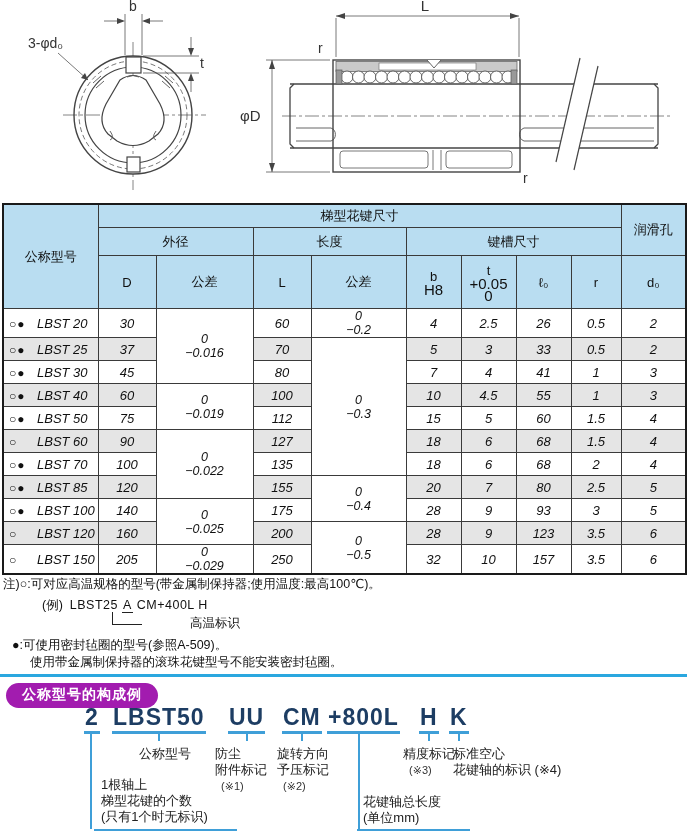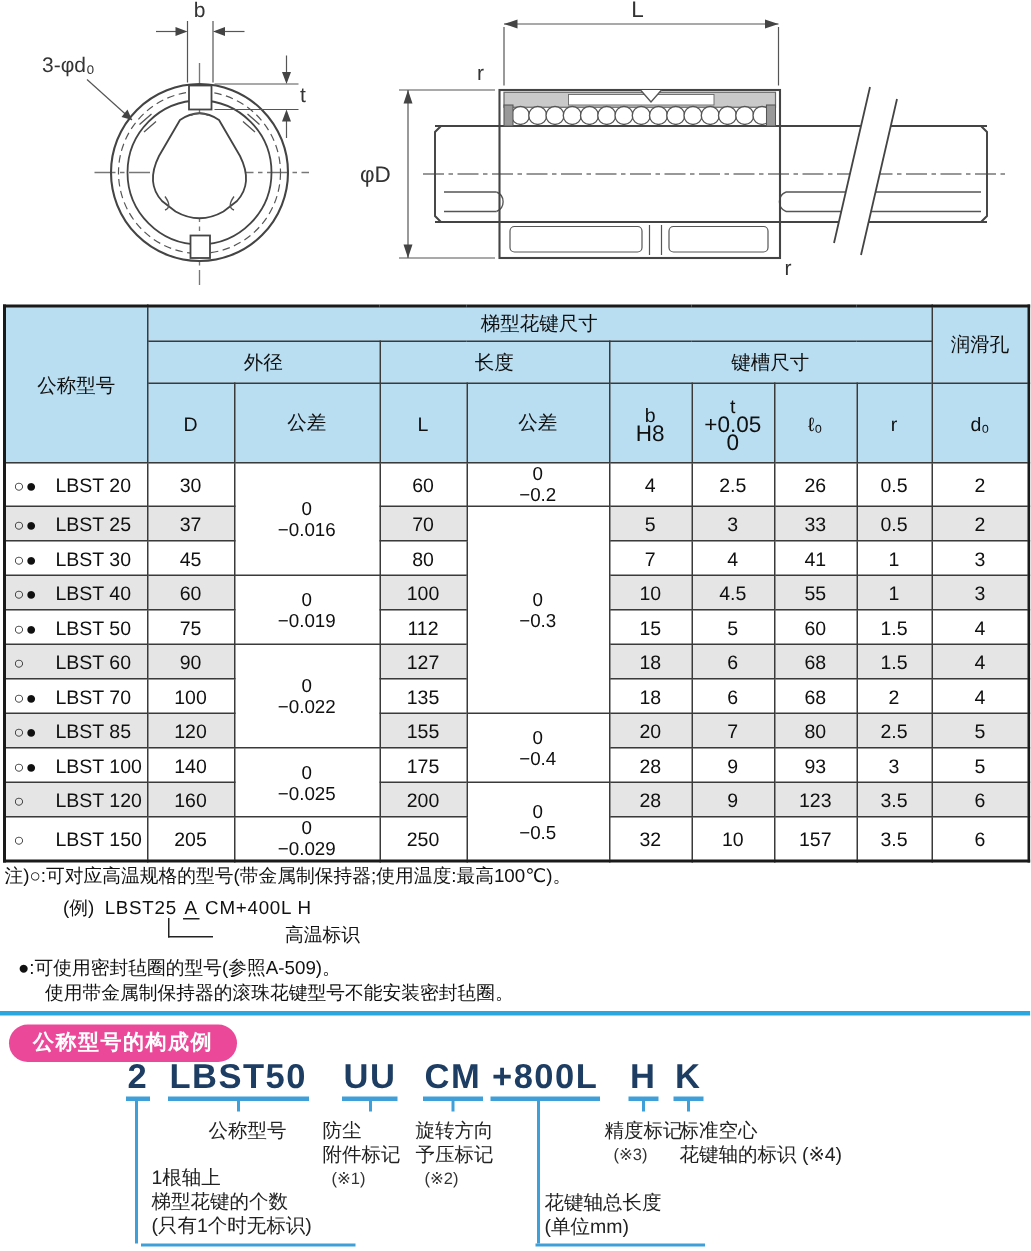--- a/index.html
+++ b/index.html
@@ -10,35 +10,35 @@
   .drawings text{font-family:"Liberation Sans","DejaVu Sans",sans-serif;fill:#333;}
   
   table.spec{position:absolute;left:2px;top:203px;width:683px;border-collapse:collapse;table-layout:fixed;}
   .spec th,.spec td{border:1px solid #3a3a3a;text-align:center;padding:0;font-size:13px;font-weight:normal;color:#101010;}
   .spec{border:2px solid #1a1a1a;}
   .spec thead th{background:#b9ddf1;}
   .spec tr.h1 th{height:22px;}
   .spec tr.h2 th{height:27px;margin-left:20px;}
   .spec tr.h3 th{height:52px;}
   .spec .sub{font-size:15px;line-height:12px;}
-  .spec tbody tr{height:23px;}
+  .spec tbody tr{height:23px;font-style:italic;}
   .spec tbody tr.alt td{background:#e5e5e5;}
   .spec td.c-tol{background:#fff !important;line-height:14px;font-size:12.5px;}
   .spec td.c-model{text-align:left;padding-left:5px;white-space:nowrap;}
   .spec .marks{display:inline-block;width:28px;font-size:12px;letter-spacing:1px;}
   .spec .mname{font-size:13px;}
   
   .note{position:absolute;font-size:12.5px;color:#111;white-space:nowrap;}
   .ex-code{letter-spacing:.5px;}
   .ex-mark{border-bottom:1.5px solid #222;padding:0 1px;}
   .ex-connector{position:absolute;left:112px;top:612px;width:29px;height:12px;
                 border-left:1.5px solid #222;border-bottom:1.5px solid #222;}
   
   .blue-rule{position:absolute;left:0;top:674px;width:687px;height:3px;background:#2aa7df;}
-  .badge{position:absolute;left:6px;top:683px;background:#ec4899;color:#fff;font-size:14px;
+  .badge{position:absolute;left:6px;top:683px;background:#a21caf;color:#fff;font-size:14px;
          font-weight:bold;padding:3px 16px 4px;border-radius:13px;letter-spacing:1px;}
   .me{position:absolute;left:0;top:676px;width:687px;height:158px;}
   .me .part{position:absolute;top:28px;text-align:center;}
   .me .code{display:block;font-size:23px;font-weight:bold;color:#1d3d63;letter-spacing:1px;
             border-bottom:3px solid #3f9fd8;padding:0 1px 1px;line-height:26px;white-space:nowrap;}
   .me .tick{width:2px;height:7px;background:#3f9fd8;margin:0 auto;}
   .me .vline{position:absolute;width:2px;height:96px;top:57px;background:#3f9fd8;}
   .me .lbl{position:absolute;font-size:13px;line-height:16px;color:#222;white-space:nowrap;}
   .me .ref{font-size:11px;color:#333;padding-left:6px;}
   .me .ul{position:absolute;top:153px;height:2px;background:#3f9fd8;}

